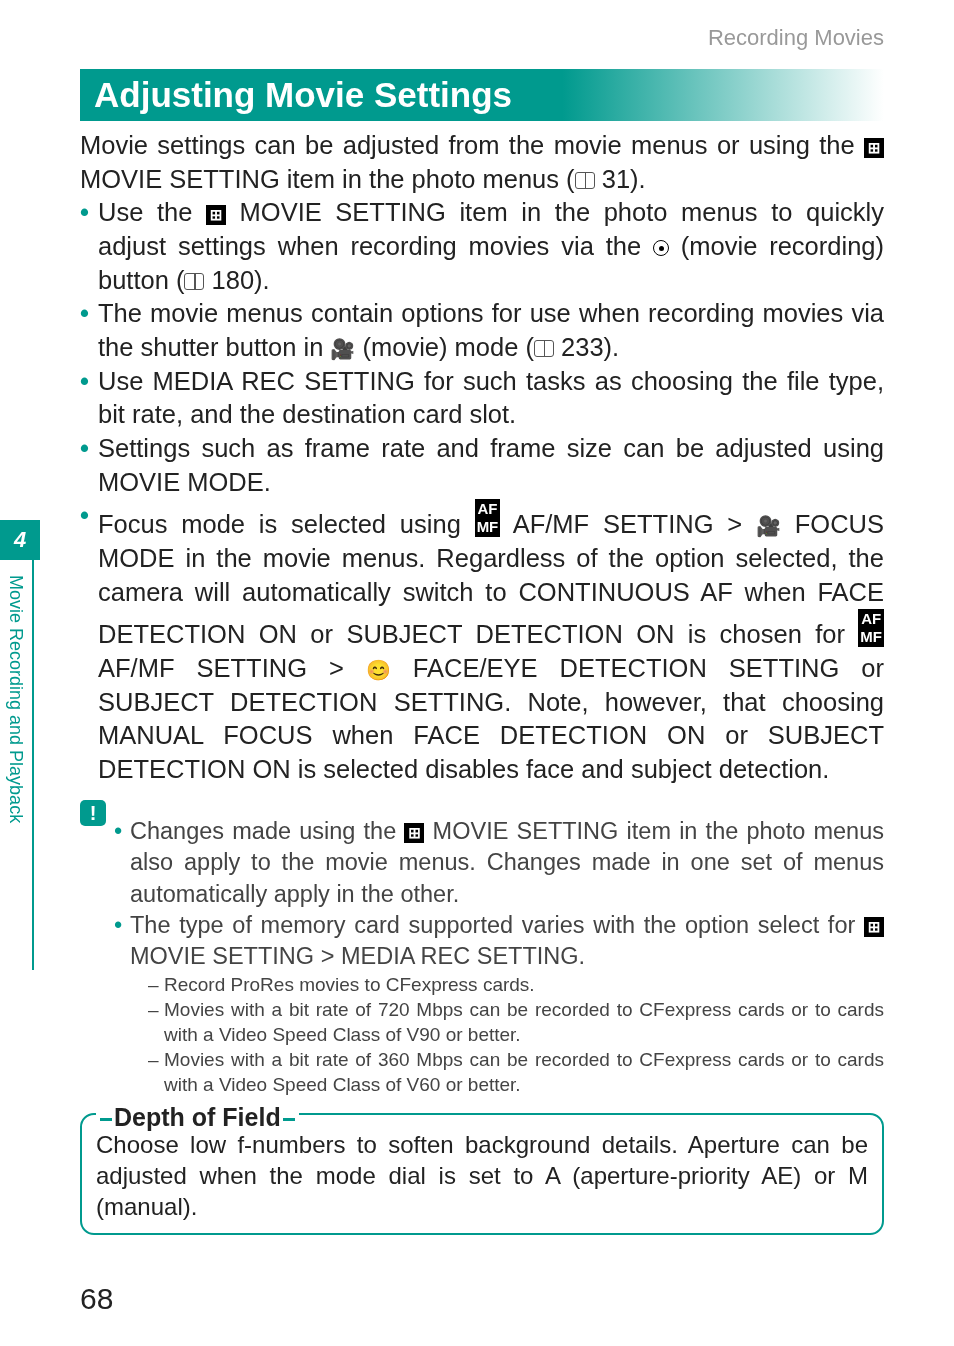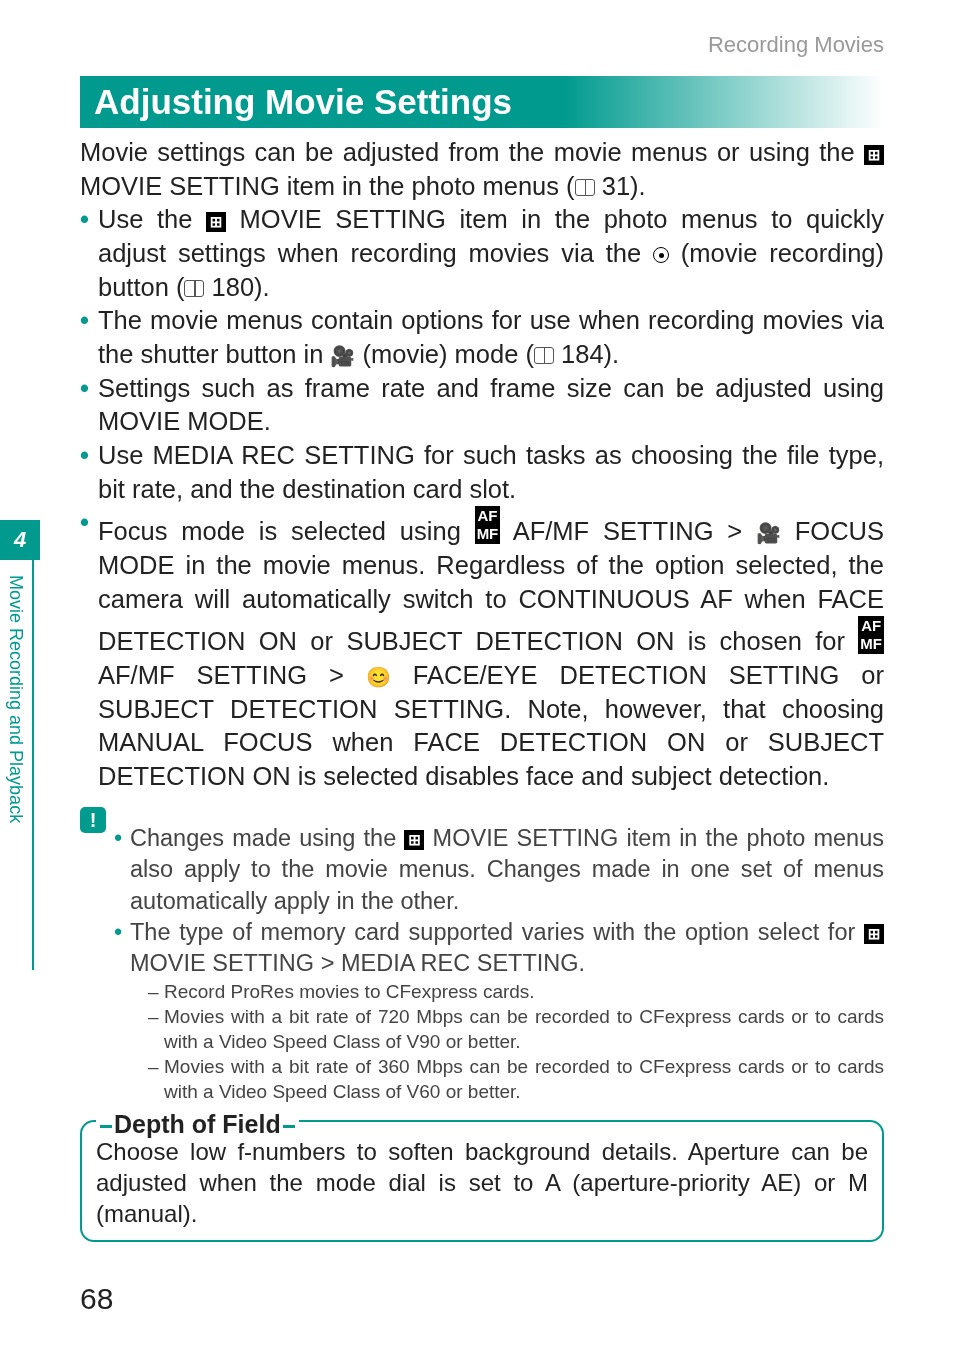--- a/index.html
+++ b/index.html
@@ -4,21 +4,21 @@
 <style>
   * { box-sizing: border-box; margin: 0; padding: 0; }
   body {
     width: 954px;
     height: 1346px;
     font-family: "Segoe UI", Arial, sans-serif;
     color: #222;
     position: relative;
     background: #fff;
   }
-  .page { padding: 32px 70px 30px 80px; position: relative; height: 100%; }
+  .page { padding: 25px 70px 30px 80px; position: relative; height: 100%; }
   .header-right {
     text-align: right;
     color: #999;
     font-size: 22px;
     margin-bottom: 18px;
   }
   .section-header {
     background: linear-gradient(90deg, #009a8e 0%, #009a8e 60%, #fff 100%);
     color: #fff;
     font-weight: bold;
@@ -164,27 +164,27 @@
 
   <p class="body-text">
     <span>Movie settings can be adjusted from the movie menus or using the </span><span class="icon-box">⊞</span><span class="strong"> MOVIE SETTING</span><span> item in the photo menus (</span><span class="icon-book"></span><span> 31).</span>
   </p>
 
   <ul class="bullet-list">
     <li>
       <span>Use the </span><span class="icon-box">⊞</span><span class="strong"> MOVIE SETTING</span><span> item in the photo menus to quickly adjust settings when recording movies via the </span><span class="icon-record"></span><span> (movie recording) button (</span><span class="icon-book"></span><span> 180).</span>
     </li>
     <li>
-      <span>The movie menus contain options for use when recording movies via the shutter button in </span><span class="icon-movie">🎥</span><span> (movie) mode (</span><span class="icon-book"></span><span> 184).</span>
+      <span>The movie menus contain options for use when recording movies via the shutter button in </span><span class="icon-movie">🎥</span><span> (movie) mode (</span><span class="icon-book"></span><span> 233).</span>
+    </li>
+    <li>
+      <span>Use </span><span class="strong">MEDIA REC SETTING</span><span> for such tasks as choosing the file type, bit rate, and the destination card slot.</span>
     </li>
     <li>
       <span>Settings such as frame rate and frame size can be adjusted using </span><span class="strong">MOVIE MODE</span><span>.</span>
-    </li>
-    <li>
-      <span>Use </span><span class="strong">MEDIA REC SETTING</span><span> for such tasks as choosing the file type, bit rate, and the destination card slot.</span>
     </li>
     <li>
       <span>Focus mode is selected using </span><span class="icon-box">AF<br>MF</span><span class="strong"> AF/MF SETTING</span><span class="gt"> &gt; </span><span class="icon-movie">🎥</span><span class="strong"> FOCUS MODE</span><span> in the movie menus. Regardless of the option selected, the camera will automatically switch to </span><span class="strong">CONTINUOUS AF</span><span> when </span><span class="strong">FACE DETECTION ON</span><span> or </span><span class="strong">SUBJECT DETECTION ON</span><span> is chosen for </span><span class="icon-box">AF<br>MF</span><span class="strong"> AF/MF SETTING</span><span class="gt"> &gt; </span><span class="icon-face">😊</span><span class="strong"> FACE/EYE DETECTION SETTING</span><span> or </span><span class="strong">SUBJECT DETECTION SETTING</span><span>. Note, however, that choosing </span><span class="strong">MANUAL FOCUS</span><span> when </span><span class="strong">FACE DETECTION ON</span><span> or </span><span class="strong">SUBJECT DETECTION ON</span><span> is selected disables face and subject detection.</span>
     </li>
   </ul>
 
   <div class="note-block">
     <div class="note-icon">!</div>
     <div class="note-body">
       <ul>

